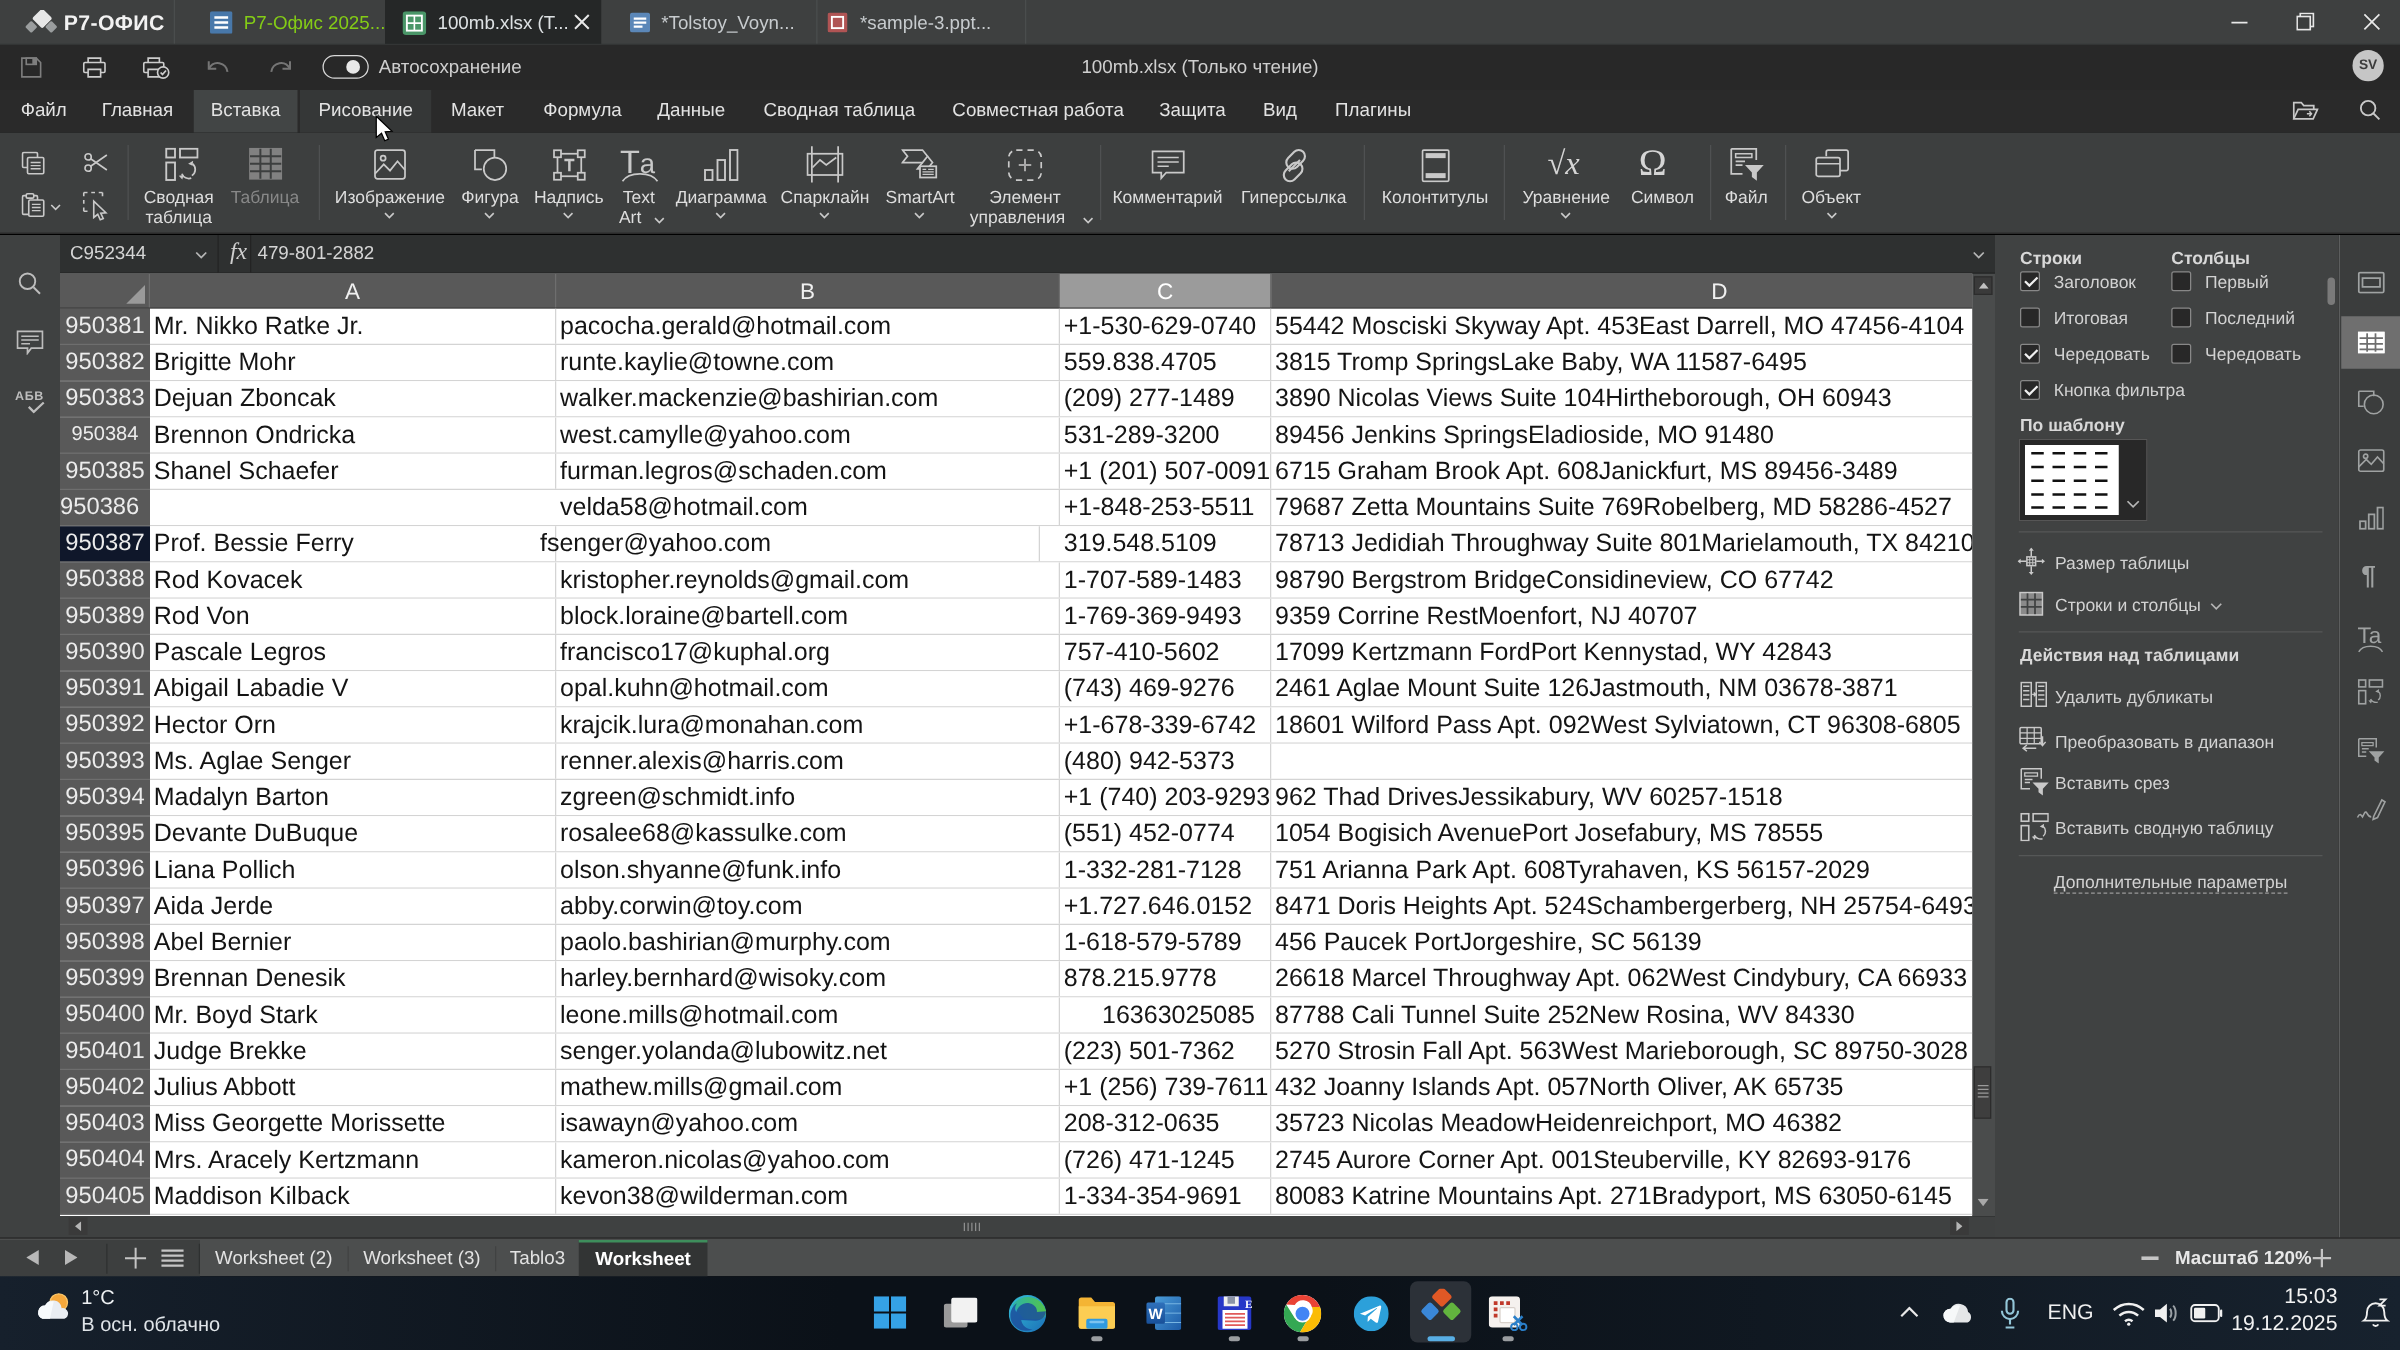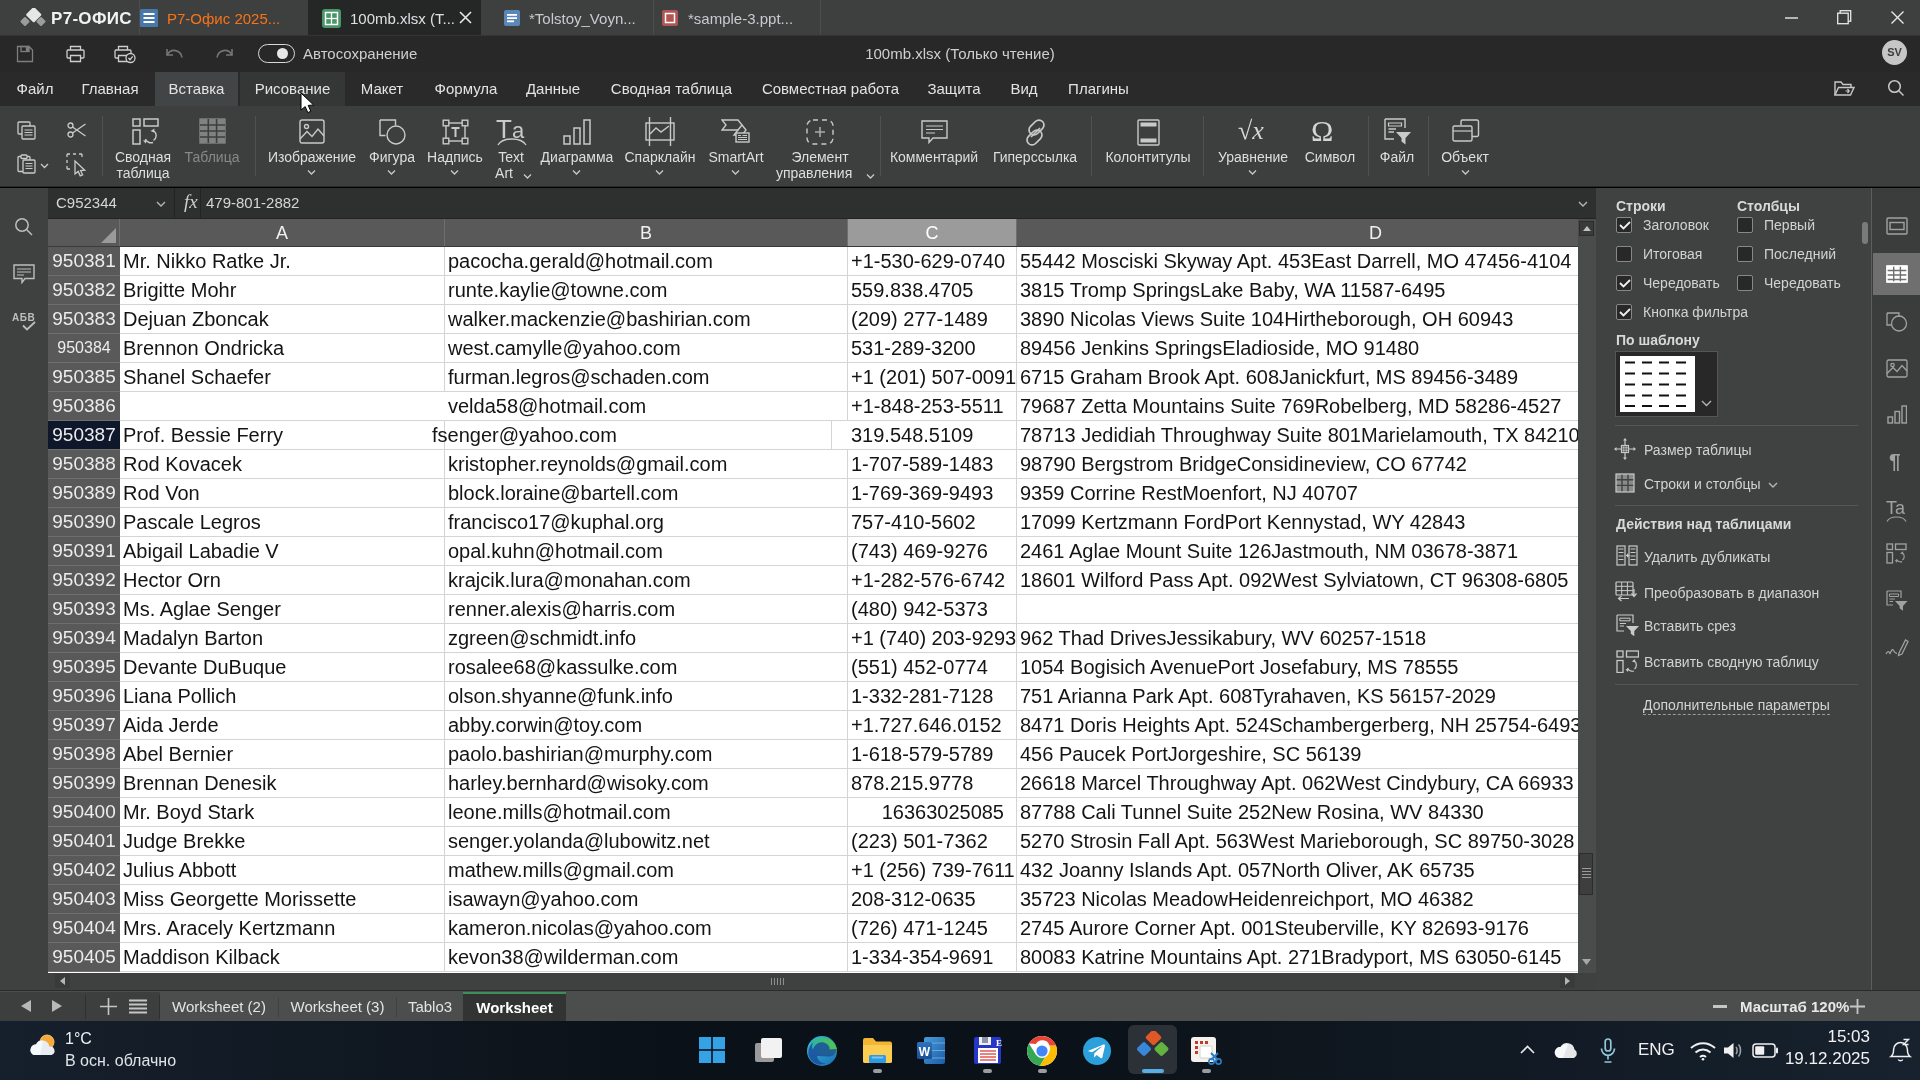--- a/index.html
+++ b/index.html
@@ -51,21 +51,21 @@
   <div class="abs" id="titlebar">
 
     <svg class="abs" style="left:20px;top:8px" width="26" height="20" viewBox="0 0 26 20">
       <rect x="8" y="1" width="11.5" height="11.5" rx="1.5" transform="rotate(45 13.75 6.75)" fill="#e6e6e6"></rect>
       <rect x="1.5" y="10" width="7" height="7" rx="1" transform="rotate(45 5 13.5)" fill="#9a9d9e"></rect>
       <rect x="17.5" y="10" width="7" height="7" rx="1" transform="rotate(45 21 13.5)" fill="#9a9d9e"></rect>
     </svg>
     <div class="abs" style="left:51px;top:9px;font-size:17px;font-weight:bold;color:#f2f2f2;letter-spacing:0.3px">Р7-ОФИС</div>
 
     <div class="abs tabsep" style="left:139px"></div>
-    <div class="abs doctab" style="left:140px;width:145px;color:#f97316">
+    <div class="abs doctab" style="left:168px;width:145px;color:#84cc16">
       <svg width="18" height="18" viewBox="0 0 18 18" style="margin-right:9px">
           <rect x="0" y="0" width="18" height="18" rx="1.5" fill="#4878aa"></rect>
           <rect x="3.5" y="4" width="11" height="2" fill="#fff"></rect>
           <rect x="3.5" y="8" width="11" height="2" fill="#fff"></rect>
           <rect x="3.5" y="12" width="11" height="2" fill="#fff"></rect>
         </svg>
       <span>Р7-Офис 2025...</span>
     </div>
 
     <div class="abs" style="left:308px;top:0;width:173px;height:36px;background:#252727"></div>
@@ -431,21 +431,21 @@
         <div class="cell" style="left:728px;width:169px">531-289-3200</div>
         <div class="cell" style="left:897px;width:561px;border-right:none">89456 Jenkins SpringsEladioside, MO 91480</div>
       </div>
   <div class="abs" style="left:0;top:144px;width:72px;height:29px;background:#595959;border-bottom:1px solid #6e6e6e;color:#ececec;font-size:19px;text-align:center;line-height:28px">950385</div>
   <div class="abs cellrow" style="left:72px;top:144px;width:1458px">
         <div class="cell" style="left:0;width:325px">Shanel Schaefer</div>
         <div class="cell" style="left:325px;width:403px">furman.legros@schaden.com</div>
         <div class="cell" style="left:728px;width:169px">+1 (201) 507-0091</div>
         <div class="cell" style="left:897px;width:561px;border-right:none">6715 Graham Brook Apt. 608Janickfurt, MS 89456-3489</div>
       </div>
-  <div class="abs" style="left:0;top:173px;width:72px;height:29px;background:#595959;border-bottom:1px solid #6e6e6e;color:#ececec;font-size:19px;text-align:center;line-height:28px">950386</div>
+  <div class="abs" style="left:0;top:173px;width:72px;height:29px;background:#595959;border-bottom:1px solid #6e6e6e;color:#ececec;font-size:19px;line-height:28px">950386</div>
   <div class="abs cellrow" style="left:72px;top:173px;width:1458px">
         <div class="cell" style="left:325px;width:403px">velda58@hotmail.com</div>
         <div class="cell" style="left:728px;width:169px">+1-848-253-5511</div>
         <div class="cell" style="left:897px;width:561px;border-right:none">79687 Zetta Mountains Suite 769Robelberg, MD 58286-4527</div>
       </div>
   <div class="abs" style="left:0;top:202px;width:72px;height:29px;background:#0f172a;border-bottom:1px solid #6e6e6e;color:#ececec;font-size:19px;text-align:center;line-height:28px">950387</div>
   <div class="abs cellrow" style="left:72px;top:202px;width:1458px">
         <div class="cell" style="left:0;width:325px">Prof. Bessie Ferry</div>
         <div class="cell" style="left:309px;width:403px">fsenger@yahoo.com</div>
         <div class="cell" style="left:728px;width:169px">319.548.5109</div>
@@ -476,21 +476,21 @@
   <div class="abs cellrow" style="left:72px;top:318px;width:1458px">
         <div class="cell" style="left:0;width:325px">Abigail Labadie V</div>
         <div class="cell" style="left:325px;width:403px">opal.kuhn@hotmail.com</div>
         <div class="cell" style="left:728px;width:169px">(743) 469-9276</div>
         <div class="cell" style="left:897px;width:561px;border-right:none">2461 Aglae Mount Suite 126Jastmouth, NM 03678-3871</div>
       </div>
   <div class="abs" style="left:0;top:347px;width:72px;height:29px;background:#595959;border-bottom:1px solid #6e6e6e;color:#ececec;font-size:19px;text-align:center;line-height:28px">950392</div>
   <div class="abs cellrow" style="left:72px;top:347px;width:1458px">
         <div class="cell" style="left:0;width:325px">Hector Orn</div>
         <div class="cell" style="left:325px;width:403px">krajcik.lura@monahan.com</div>
-        <div class="cell" style="left:728px;width:169px">+1-282-576-6742</div>
+        <div class="cell" style="left:728px;width:169px">+1-678-339-6742</div>
         <div class="cell" style="left:897px;width:561px;border-right:none">18601 Wilford Pass Apt. 092West Sylviatown, CT 96308-6805</div>
       </div>
   <div class="abs" style="left:0;top:376px;width:72px;height:29px;background:#595959;border-bottom:1px solid #6e6e6e;color:#ececec;font-size:19px;text-align:center;line-height:28px">950393</div>
   <div class="abs cellrow" style="left:72px;top:376px;width:1458px">
         <div class="cell" style="left:0;width:325px">Ms. Aglae Senger</div>
         <div class="cell" style="left:325px;width:403px">renner.alexis@harris.com</div>
         <div class="cell" style="left:728px;width:169px">(480) 942-5373</div>
       </div>
   <div class="abs" style="left:0;top:405px;width:72px;height:29px;background:#595959;border-bottom:1px solid #6e6e6e;color:#ececec;font-size:19px;text-align:center;line-height:28px">950394</div>
   <div class="abs cellrow" style="left:72px;top:405px;width:1458px">

